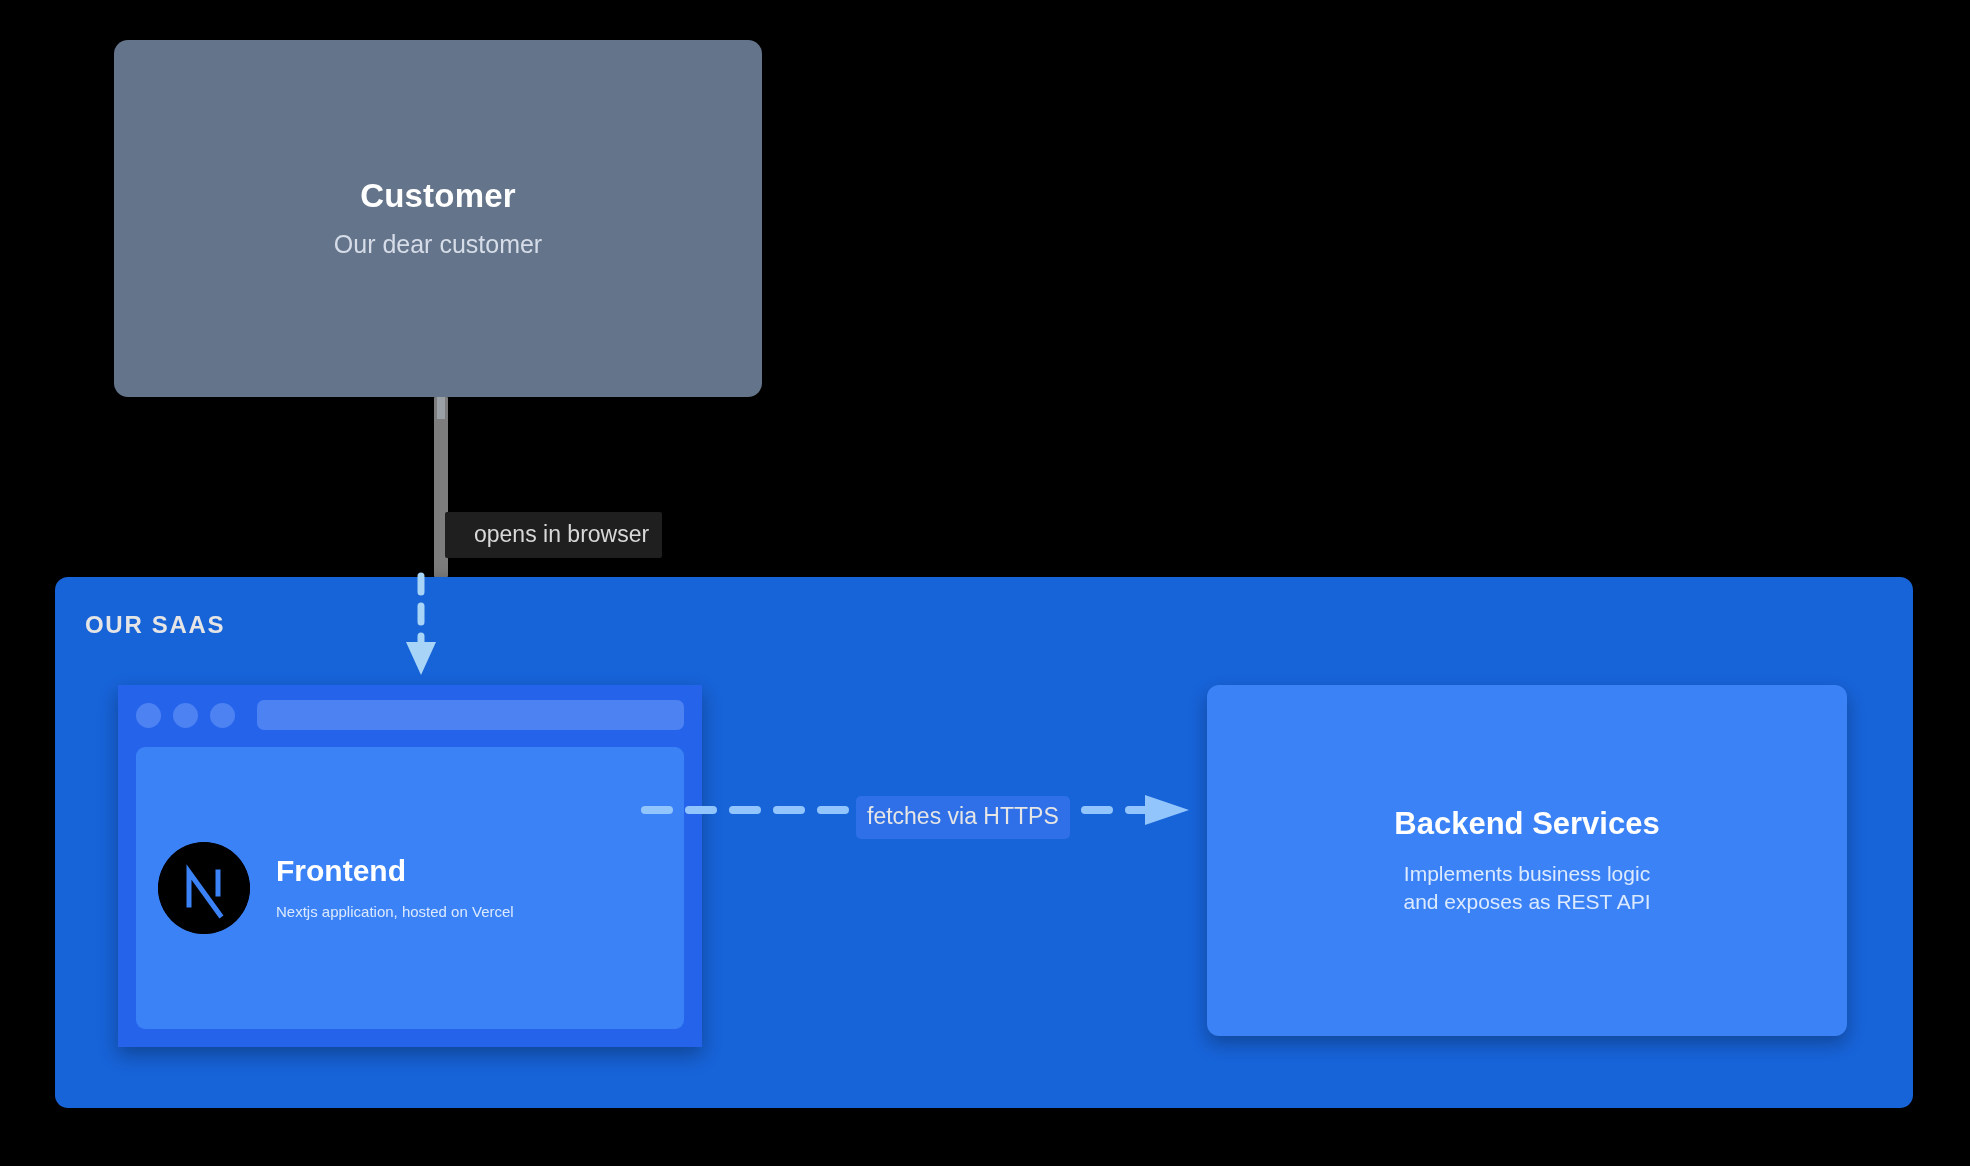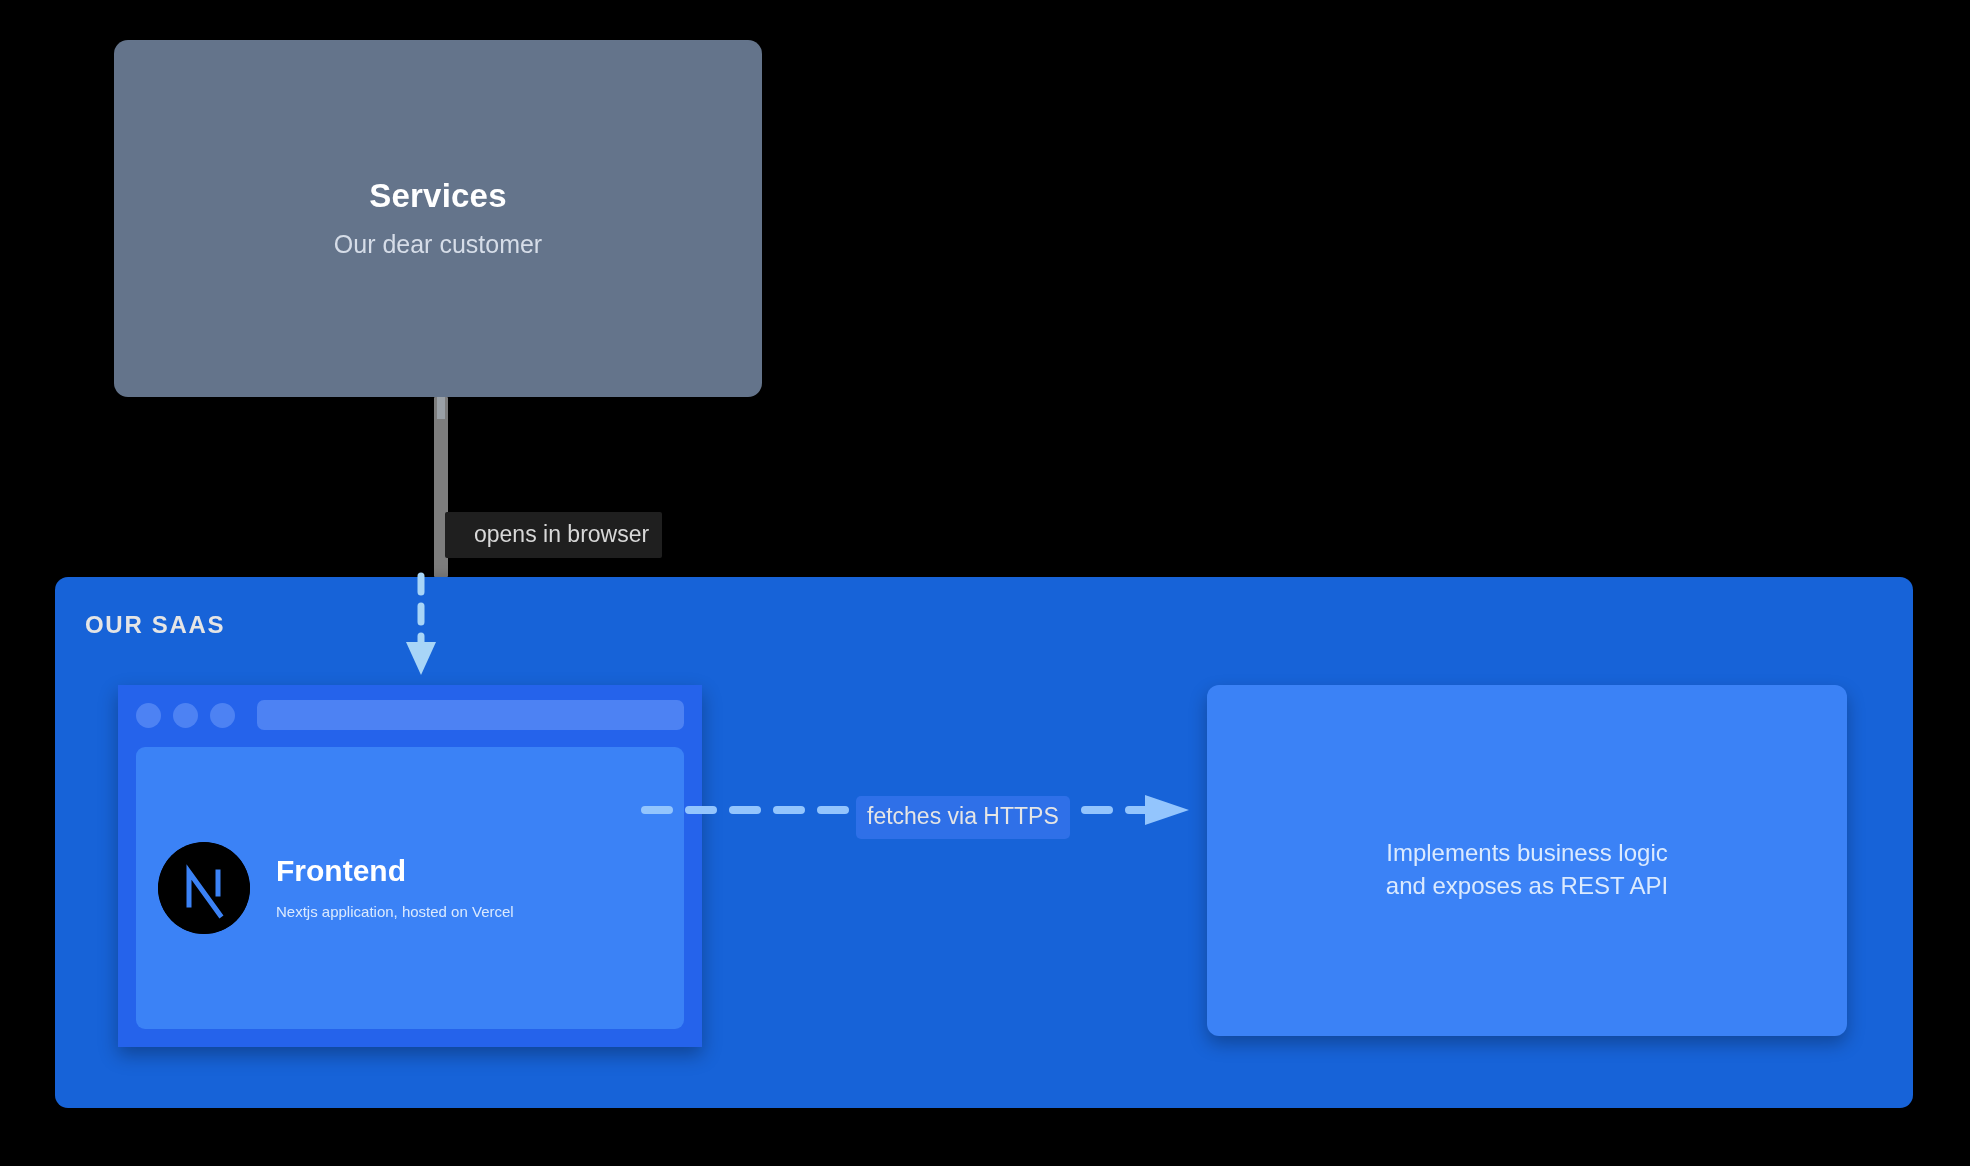--- a/index.html
+++ b/index.html
@@ -210,21 +210,21 @@
     justify-content: center;
     text-align: center;
   }
   .backend-title {
     font-size: 31px;
     font-weight: 700;
     color: #ffffff;
     line-height: 1.2;
   }
   .backend-desc {
-    font-size: 24px;
+    font-size: 21px;
     color: #dbeafe;
     margin-top: 18px;
     line-height: 1.35;
   }
 
   
   .hrel {
     position: absolute;
     left: 645px;
     top: 795px;
@@ -244,21 +244,21 @@
     white-space: nowrap;
     border-radius: 5px;
   }
 </style>
 </head>
 <body>
 
 <div id="canvas">
 
   <div class="customer-box">
-    <div class="customer-title">Services</div>
+    <div class="customer-title">Customer</div>
     <div class="customer-desc">Our dear customer</div>
   </div>
 
   <div class="vrel-outside"></div>
   <div class="vrel-outside-tip"></div>
 
   <div class="edge-label-dark">opens in browser</div>
 
   <div class="saas-container">
 
@@ -292,20 +292,21 @@
 
         <div class="frontend-text">
           <div class="frontend-title">Frontend</div>
           <div class="frontend-desc">Nextjs application, hosted on Vercel</div>
         </div>
 
       </div>
     </div>
 
     <div class="backend-card">
+      <div class="backend-title">Backend Services</div>
       <div class="backend-desc">
         <div>Implements business logic</div>
         <div>and exposes as REST API</div>
       </div>
     </div>
 
   </div>
 
   <svg class="hrel" viewBox="0 0 545 30">
     <line x1="0" y1="15" x2="505" y2="15" stroke="#93c5fd" stroke-width="8" stroke-dasharray="24 20" stroke-linecap="round"></line>

